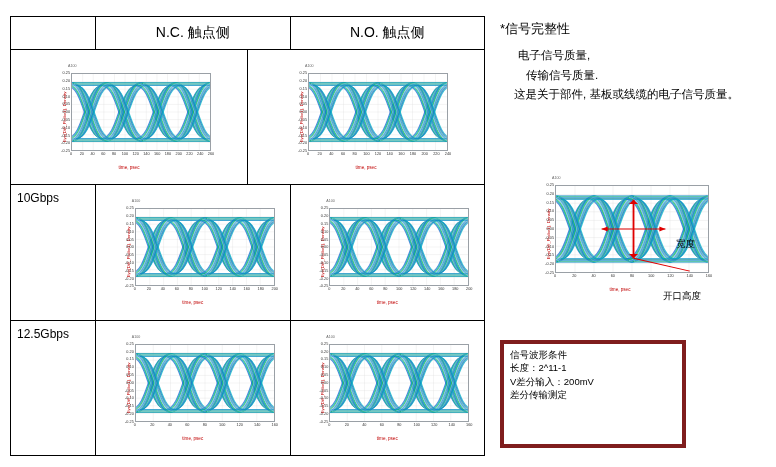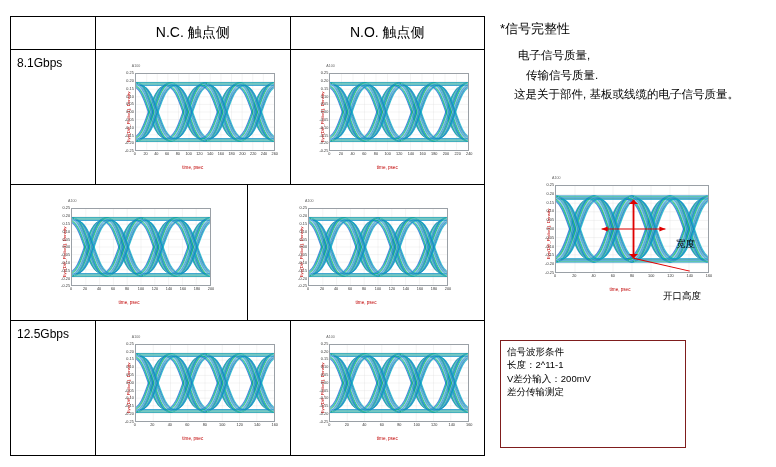--- a/index.html
+++ b/index.html
@@ -100,39 +100,38 @@
     position:absolute;left:676px;top:238px;
     font-size:9.5px;color:#000;
   }
   .annot-h{
     position:absolute;left:663px;top:290px;
     font-size:9.5px;color:#000;
   }
   .cond{
     position:absolute;left:500px;top:340px;
     width:186px;height:108px;
-    border:1px solid #7f1d1d;
+    border:4px solid #7f1d1d;
     box-sizing:border-box;
     padding:4px 6px;
     font-size:9.5px;line-height:1.42;
   }
 </style>
 </head>
 <body>
 
 <div class="eye-table">
 
   <div class="row head">
     <div class="cell-label"></div>
     <div class="cell-chart">N.C. 触点侧</div>
     <div class="cell-chart">N.O. 触点侧</div>
   </div>
 
   <div class="row">
-    <div class="cell-label">8.1Gbps</div>
     <div class="cell-chart">
       <div class="eye">
           <div class="ytitle">Eye(Diff_Probe1), Density</div>
           <div class="xtitle">time, psec</div>
           <div class="corner">A100</div>
           <div class="ytick" style="top: 10px;">0.25</div>
           <div class="ytick" style="top: 17.8px;">0.20</div>
           <div class="ytick" style="top: 25.6px;">0.15</div>
           <div class="ytick" style="top: 33.4px;">0.10</div>
           <div class="ytick" style="top: 41.2px;">0.05</div>
@@ -458,20 +457,21 @@
               <path d="M 53.575 15.549999999999997 C 65.575 15.549999999999997 66.575 84.45 78.575 84.45 C 90.575 84.45 91.575 15.549999999999997 103.575 15.549999999999997" fill="none" stroke="#00b0c0" stroke-width="0.9" opacity="0.75"></path>
               <path d="M 53.575 15.549999999999997 L 103.575 15.549999999999997" fill="none" stroke="#00b0c0" stroke-width="0.8" opacity="0.6"></path>
               <path d="M 53.575 84.45 L 103.575 84.45" fill="none" stroke="#00b0c0" stroke-width="0.8" opacity="0.6"></path>
             </svg>
           </div>
         </div>
     </div>
   </div>
 
   <div class="row">
+    <div class="cell-label">10Gbps</div>
     <div class="cell-chart">
       <div class="eye">
           <div class="ytitle">Eye(Diff_Probe1), Density</div>
           <div class="xtitle">time, psec</div>
           <div class="corner">A100</div>
           <div class="ytick" style="top: 10px;">0.25</div>
           <div class="ytick" style="top: 17.8px;">0.20</div>
           <div class="ytick" style="top: 25.6px;">0.15</div>
           <div class="ytick" style="top: 33.4px;">0.10</div>
           <div class="ytick" style="top: 41.2px;">0.05</div>

